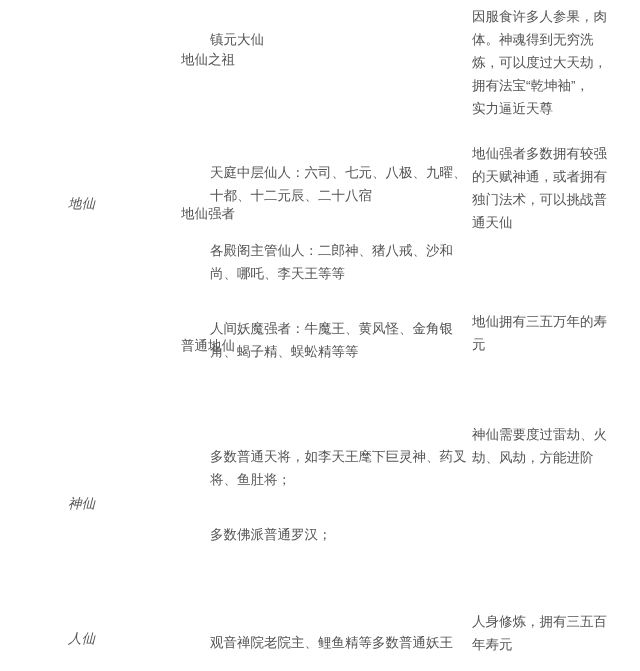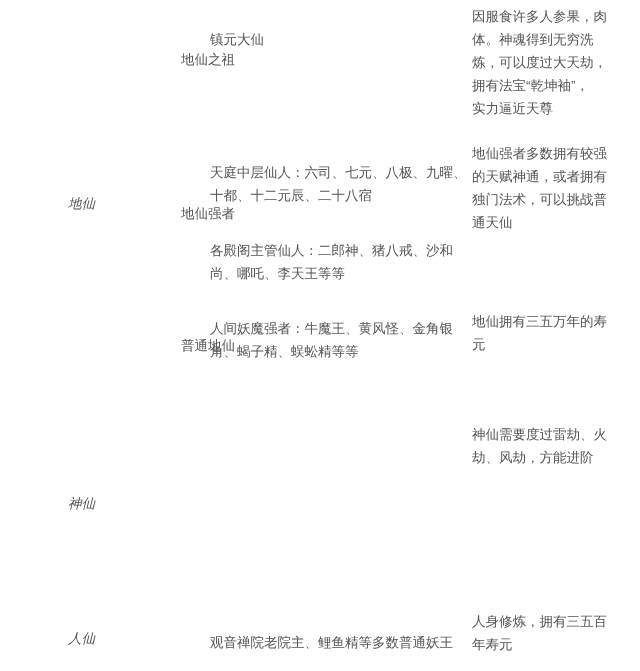--- a/index.html
+++ b/index.html
@@ -53,20 +53,23 @@
     <p>人间妖魔强者：牛魔王、黄风怪、金角银
 角、蝎子精、蜈蚣精等等</p>
   </div>
 
   <div class="cell examples-col" style="top:5px">
     <p>镇元大仙</p>
   </div>
 
 
   <div class="cell examples-col" style="top:422px">
+    <p>多数普通天将，如李天王麾下巨灵神、药叉
+将、鱼肚将；</p>
+    <p>多数佛派普通罗汉；</p>
   </div>
 
   <div class="cell examples-col" style="top:608px">
     <p>观音禅院老院主、鲤鱼精等多数普通妖王</p>
   </div>
 
   <div class="cell notes-col" style="top:5px">因服食许多人参果，肉
 体。神魂得到无穷洗
 炼，可以度过大天劫，
 拥有法宝“乾坤袖”，

